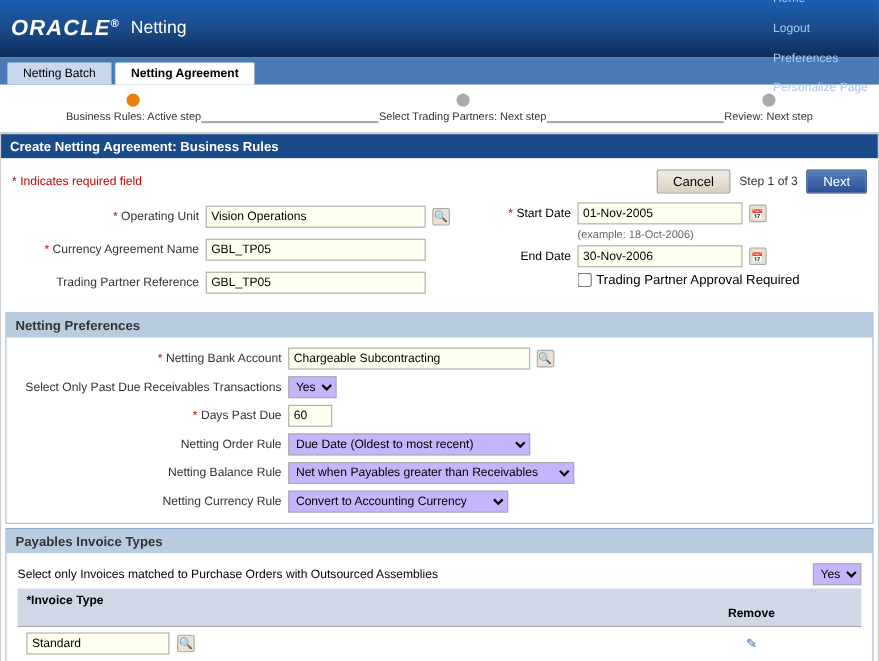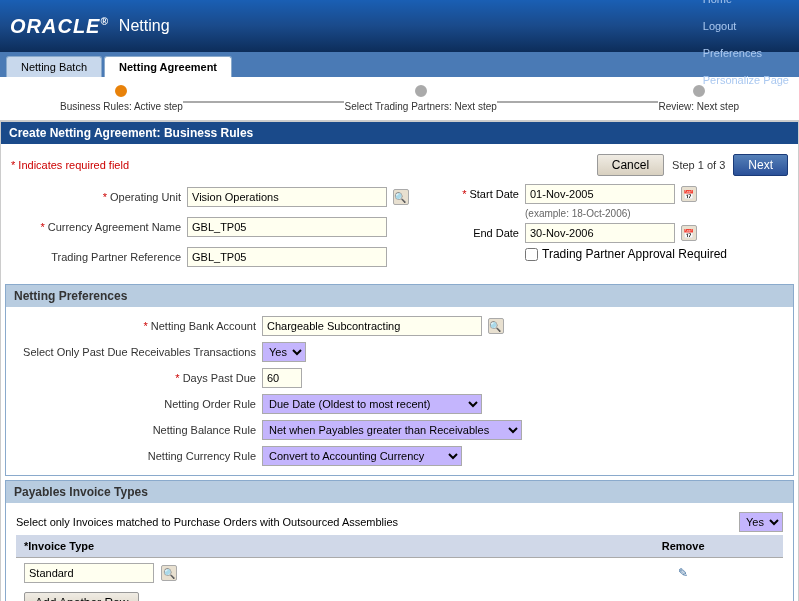--- a/index.html
+++ b/index.html
@@ -90,21 +90,21 @@
       background: #aaa;
       border-color: #aaa;
     }
     .progress-step-label {
       font-size: 10px;
       color: #333;
       text-align: center;
     }
     .progress-wrapper {
       display: flex;
-      align-items: center;
+      align-items: flex-end;
       width: 100%;
       padding: 0 40px;
       position: relative;
     }
     .step-item {
       display: flex;
       flex-direction: column;
       align-items: center;
       position: relative;
     }
@@ -487,21 +487,21 @@
         <select>
           <option>Yes</option>
           <option>No</option>
         </select>
       </div>
 
       
       <div>
         <div class="table-header">
           <div class="th" style="flex:3;">*Invoice Type</div>
-          <div class="th" style="flex:1; text-align:center;">Remove</div>
+          <div class="th" style="flex:1; text-align:center;margin-top:12px;">Remove</div>
         </div>
         <div class="table-row-data">
           <div class="td" style="flex:3;">
             <input class="form-input" style="width: 130px;" type="text" value="Standard">
             <span class="search-icon" style="margin-left:4px;">🔍</span>
           </div>
           <div class="td" style="flex:1; text-align:center;">
             <span class="edit-icon">✎</span>
           </div>
         </div>

